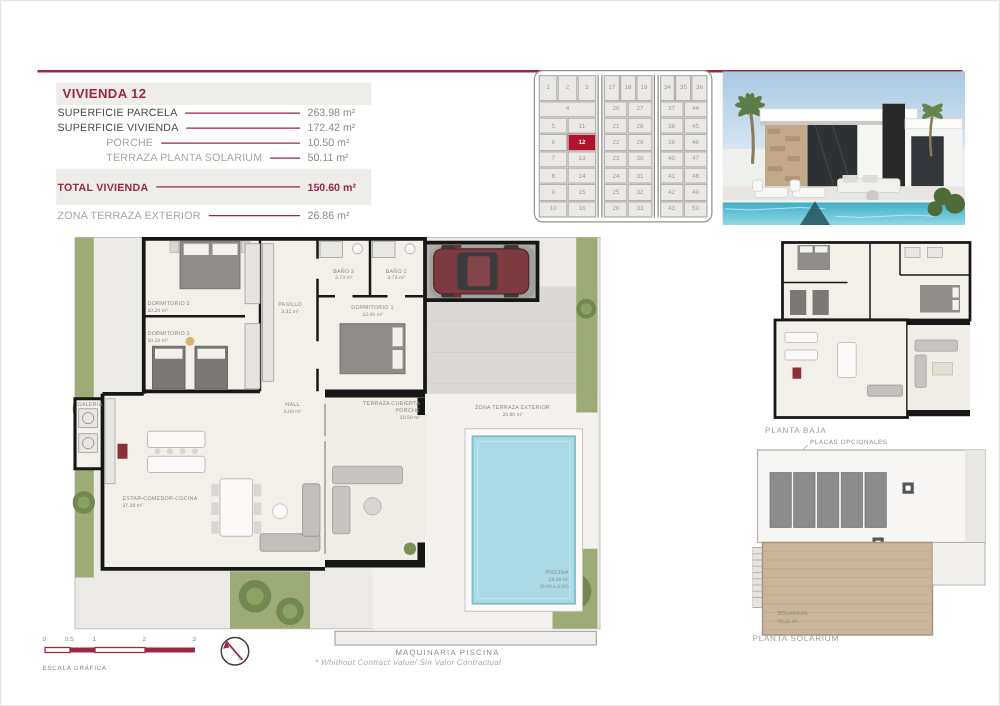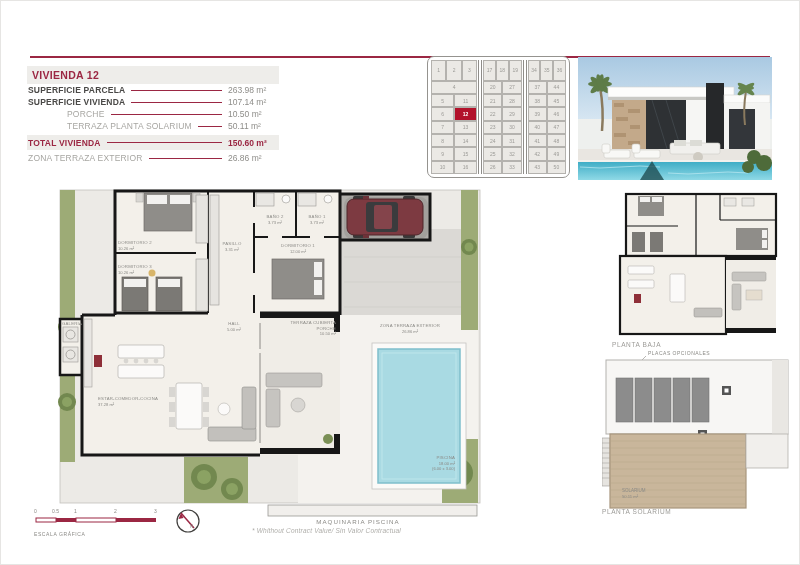--- a/index.html
+++ b/index.html
@@ -1,31 +1,31 @@
 <!DOCTYPE html>
 <html><head>
 <meta charset="utf-8">
 <style>
   html,body{margin:0;padding:0;background:#fff;}
   .page{position:relative;width:800px;height:565px;background:#fff;overflow:hidden;
         font-family:"Liberation Sans",sans-serif;box-shadow:inset 0 0 0 1px #e6e5e3;}
   .top-rule{position:absolute;left:30px;top:56px;width:740px;height:2px;background:#9b2743;}
 
   
-  .spec{position:absolute;left:27px;top:66px;width:252px;}
+  .spec{position:absolute;left:45px;top:66px;width:252px;}
   .spec-title{font-size:10.5px;font-weight:bold;color:#9b2743;background:#eeedea;
               padding:3px 5px;letter-spacing:.3px;}
   .spec-sub{font-size:8.5px;color:#a7a6a2;margin:5px 0 2px 1px;letter-spacing:.2px;}
   .srow{display:flex;align-items:center;height:12px;font-size:8.5px;color:#a7a6a2;padding:0 1px;}
   .srow .lbl{white-space:nowrap;letter-spacing:.2px;}
-  .srow.bold .lbl{color:#4a4947;font-weight:bold;}
+  .srow.bold .lbl{color:#4a4947;font-weight:normal;}
   .srow .leader{flex:1;height:1px;background:#9b2743;margin:0 6px;min-width:8px;}
   .srow .val{color:#8e8d89;width:50px;white-space:nowrap;}
   .srow.indent{padding-left:40px;}
-  .srow.total{background:#eeedea;height:15px;margin-top:3px;}
+  .srow.total{background:#eeedea;height:29px;margin-top:3px;}
   .srow.total .lbl,.srow.total .val{color:#9b2743;font-weight:bold;}
   .srow.last{margin-top:2px;}
 
   
   .siteplan{position:absolute;left:427px;top:56px;width:143px;height:122px;
             border:1px solid #95938f;border-radius:7px;background:#fff;
             display:flex;padding:3px;box-sizing:border-box;}
   .sp-block{flex:1;display:flex;flex-direction:column;}
   .sp-block.wide{flex:1.2;}
   .sp-street{width:2px;border-left:1px solid #8f8d89;border-right:1px solid #8f8d89;margin:0 1px;}
@@ -60,21 +60,21 @@
   <section class="spec">
     <div class="spec-title">VIVIENDA 12</div>
     <div class="srow bold">
       <span class="lbl">SUPERFICIE PARCELA</span>
       <span class="leader"></span>
       <span class="val">263.98 m²</span>
     </div>
     <div class="srow bold">
       <span class="lbl">SUPERFICIE VIVIENDA</span>
       <span class="leader"></span>
-      <span class="val">107.14 m²</span>
+      <span class="val">172.42 m²</span>
     </div>
     <div class="srow indent">
       <span class="lbl">PORCHE</span>
       <span class="leader"></span>
       <span class="val">10.50 m²</span>
     </div>
     <div class="srow indent">
       <span class="lbl">TERRAZA PLANTA SOLARIUM</span>
       <span class="leader"></span>
       <span class="val">50.11 m²</span>

